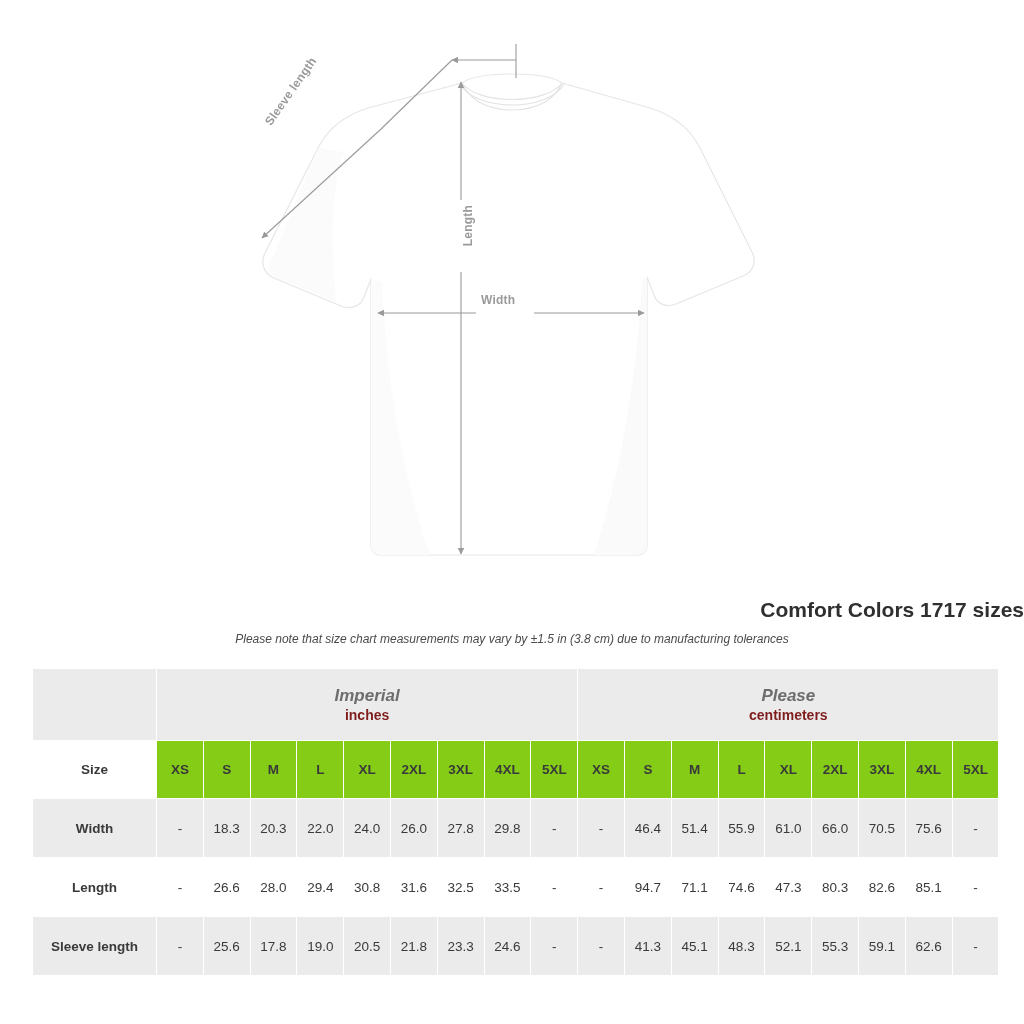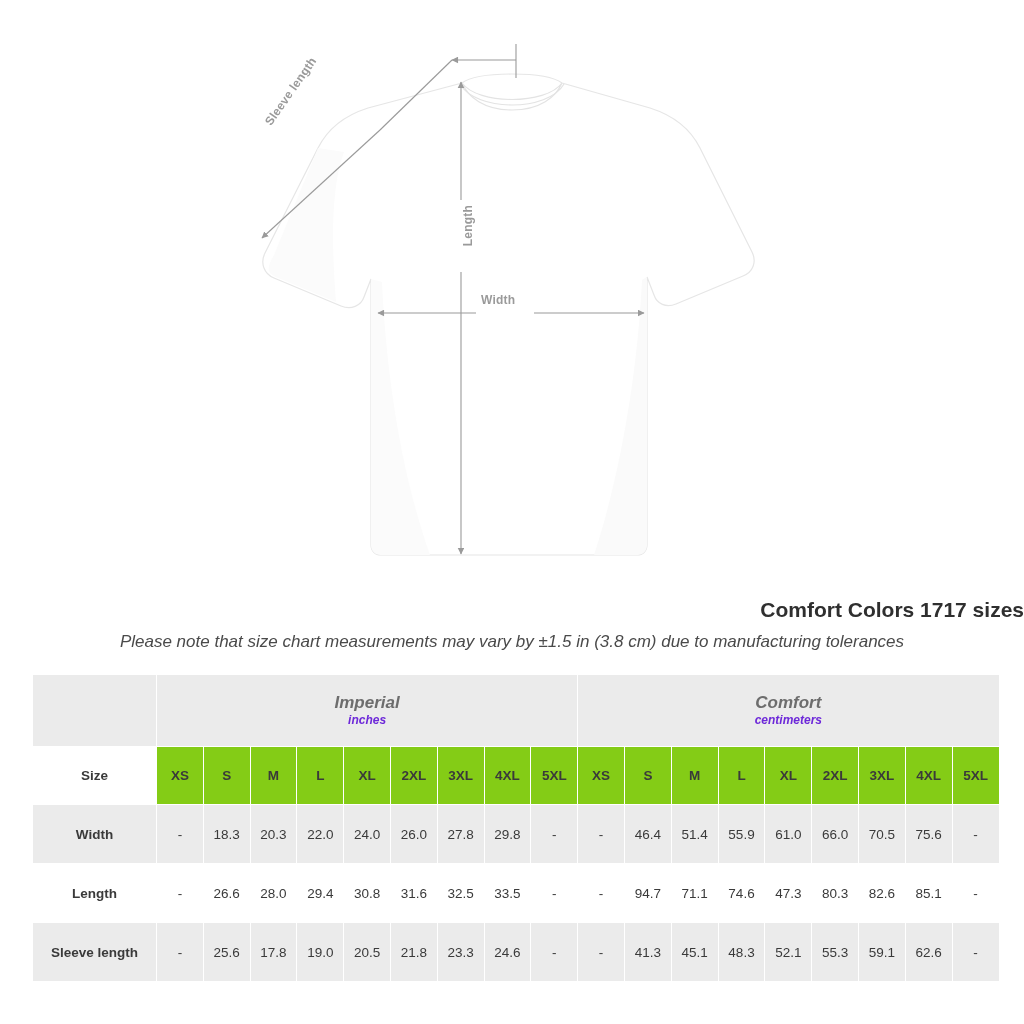--- a/index.html
+++ b/index.html
@@ -60,21 +60,21 @@
     margin-top: 8px;
   }
   .chart-title {
     font-size: 21px;
     font-weight: 700;
     color: #2f2f2f;
     margin: 0 0 10px 0;
     text-align: right;
   }
   .chart-note {
-    font-size: 17px;
+    font-size: 12px;
     font-style: italic;
     color: #4a4a4a;
     margin: 0;
   }
 
   
   .table-wrap {
     margin: 22px 32px 0 32px;
   }
   table.size-table {
@@ -97,23 +97,22 @@
     border: none;
   }
   .unit-name {
     font-size: 17px;
     font-style: italic;
     font-weight: 700;
     color: #6d6d6d;
     line-height: 1.25;
   }
   .unit-sub {
-    font-size: 12px;
-    font-style: italic;
-    color: #6d28d9;
+    font-size: 14px;
+    color: #7f1d1d;
     line-height: 1.3;
   }
   .unit-row th.spacer-head { background: #ebebeb; }
 
   .head-row th {
     background: #84cc16;
     height: 58px;
     font-size: 13.5px;
     font-weight: 700;
     color: #3a3a3a;
@@ -242,21 +241,21 @@
           <col class="val">
       </colgroup>
       <thead>
         <tr class="unit-row">
           <th class="spacer-head"></th>
           <th colspan="9">
             <div class="unit-name">Imperial</div>
             <div class="unit-sub">inches</div>
           </th>
           <th colspan="9">
-            <div class="unit-name">Comfort</div>
+            <div class="unit-name">Please</div>
             <div class="unit-sub">centimeters</div>
           </th>
         </tr>
         <tr class="head-row">
           <th class="corner">Size</th>
 
           <th>XS</th>
           <th>S</th>
           <th>M</th>
           <th>L</th>

